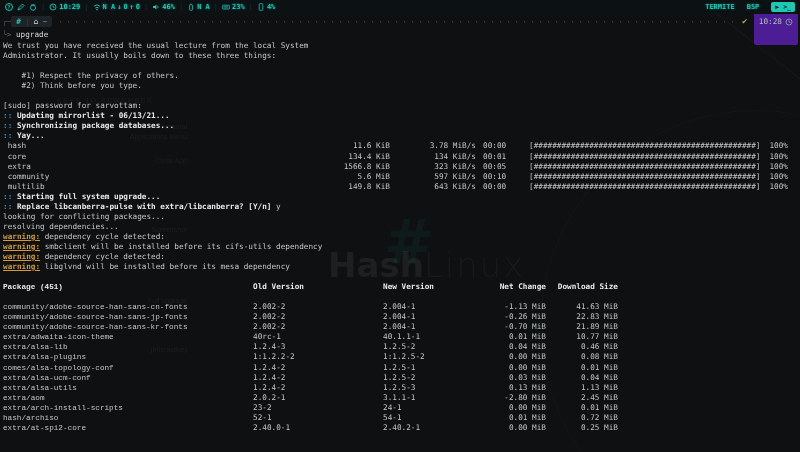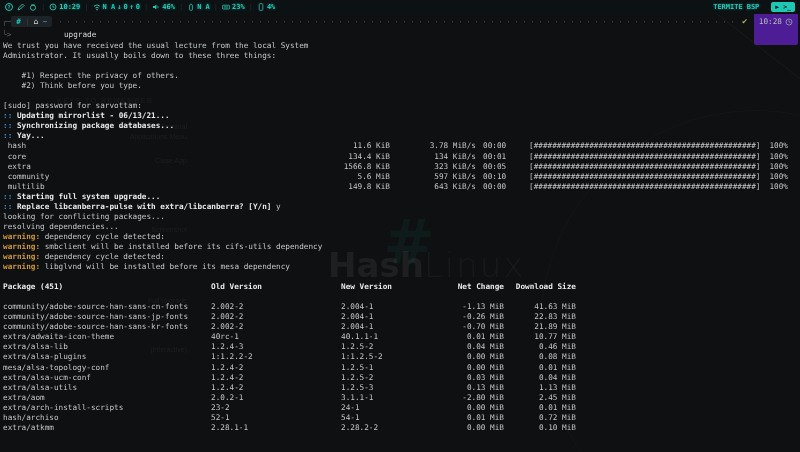--- a/index.html
+++ b/index.html
@@ -41,36 +41,36 @@
   .pws{color:#1fc7b5;font-weight:bold;}
   .pdiv{color:#343b41;}
   .phome{color:#d3d6d7;font-family:"DejaVu Sans",sans-serif;}
   .ptilde{color:#4f9cd8;}
   .pdots{flex:1;height:2px;margin:0 8px;
          background:repeating-linear-gradient(90deg,#384046 0 1.5px,transparent 1.5px 8px);
          background-position:center;background-size:100% 1.5px;background-repeat:no-repeat;}
   .pcheck{color:#9fb95e;font-family:"DejaVu Sans",sans-serif;margin-right:6px;}
   .ptime{display:flex;align-items:flex-end;gap:3px;background:#4c1d95;border-radius:2px;
          padding:19px 5px;height:9px;color:#b9bdbf;}
-  .pcmd{color:#d6d8d9;margin-left:48px;}
+  .pcmd{color:#d6d8d9;}
   
   .termbody{position:relative;z-index:2;padding-left:3px;font-size:7.7px;color:#c3c6c7;}
   .line{height:10.05px;line-height:10.05px;white-space:pre;overflow:hidden;}
   .flexline{display:flex;}
   .txt{color:#c3c6c7;}
   .boldw{color:#e9ebeb;font-weight:bold;}
   .colon{color:#3f8cc5;font-weight:bold;}
-  .warnl{color:#d29a38;font-weight:bold;}
+  .warnl{color:#d29a38;font-weight:bold;text-decoration:underline;}
   .dbname{display:inline-block;width:325px;}
   .dbsize{display:inline-block;width:62px;text-align:right;}
   .dbspeed{display:inline-block;width:86px;text-align:right;}
   .dbtime{display:inline-block;width:46px;padding-left:7px;}
   .dbbar{letter-spacing:0;}
   .dbpct{margin-left:9px;}
-  .c1{display:inline-block;width:208px;}
+  .c1{display:inline-block;width:250px;font-family:Liberation Mono, monospace;}
   .c2{display:inline-block;width:95px;}
   .c3{display:inline-block;width:97px;margin-left:35px;}
   .c4{display:inline-block;width:66px;text-align:right;}
   .c5{display:inline-block;width:72px;text-align:right;}
 </style>
 </head>
 <body>
 
 <div class="screen">
 
@@ -170,21 +170,21 @@
         <span class="pbicon">
           <svg viewBox="0 0 8 8">
               <rect x="2.2" y="0.7" width="3.6" height="6.6" rx="0.8" fill="none" stroke="#1fc7b5" stroke-width="0.8"></rect>
             </svg>
         </span>
         <span>4%</span>
       </span>
     </div>
     <div class="pbgroup">
       <span class="pbmod">TERMITE</span>
-      <span class="pbmod" style="">BSP</span>
+      <span class="pbmod" style="margin-left:8px;">BSP</span>
       <span class="appchip" style="margin-left:8px;">▶ &gt;_</span>
     </div>
   </div>
 
   <div class="promptarea">
     <div class="pline">
       <span class="pcorner">╭─</span>
       <span class="pchip">
         <span class="pws">#</span>
         <span class="pdiv">|</span>
@@ -234,22 +234,22 @@
       <div class="line"><span class="warnl">warning:</span><span class="txt"> libglvnd will be installed before its mesa dependency</span></div>
       <div class="line"></div>
       <div class="line"><span class="c1 boldw">Package (451)</span><span class="c2 boldw">Old Version</span><span class="c3 boldw">New Version</span><span class="c4 boldw">Net Change</span><span class="c5 boldw">Download Size</span></div>
       <div class="line"></div>
       <div class="line"><span class="c1 txt">community/adobe-source-han-sans-cn-fonts</span><span class="c2 txt">2.002-2</span><span class="c3 txt">2.004-1</span><span class="c4 txt">-1.13 MiB</span><span class="c5 txt">41.63 MiB</span></div>
       <div class="line"><span class="c1 txt">community/adobe-source-han-sans-jp-fonts</span><span class="c2 txt">2.002-2</span><span class="c3 txt">2.004-1</span><span class="c4 txt">-0.26 MiB</span><span class="c5 txt">22.83 MiB</span></div>
       <div class="line"><span class="c1 txt">community/adobe-source-han-sans-kr-fonts</span><span class="c2 txt">2.002-2</span><span class="c3 txt">2.004-1</span><span class="c4 txt">-0.70 MiB</span><span class="c5 txt">21.89 MiB</span></div>
       <div class="line"><span class="c1 txt">extra/adwaita-icon-theme</span><span class="c2 txt">40rc-1</span><span class="c3 txt">40.1.1-1</span><span class="c4 txt">0.01 MiB</span><span class="c5 txt">10.77 MiB</span></div>
       <div class="line"><span class="c1 txt">extra/alsa-lib</span><span class="c2 txt">1.2.4-3</span><span class="c3 txt">1.2.5-2</span><span class="c4 txt">0.04 MiB</span><span class="c5 txt">0.46 MiB</span></div>
       <div class="line"><span class="c1 txt">extra/alsa-plugins</span><span class="c2 txt">1:1.2.2-2</span><span class="c3 txt">1:1.2.5-2</span><span class="c4 txt">0.00 MiB</span><span class="c5 txt">0.08 MiB</span></div>
-      <div class="line"><span class="c1 txt">mesa/alsa-topology-conf</span><span class="c2 txt">1.2.4-2</span><span class="c3 txt">1.2.5-1</span><span class="c4 txt">0.00 MiB</span><span class="c5 txt">0.01 MiB</span></div>
+      <div class="line"><span class="c1 txt">comes/alsa-topology-conf</span><span class="c2 txt">1.2.4-2</span><span class="c3 txt">1.2.5-1</span><span class="c4 txt">0.00 MiB</span><span class="c5 txt">0.01 MiB</span></div>
       <div class="line"><span class="c1 txt">extra/alsa-ucm-conf</span><span class="c2 txt">1.2.4-2</span><span class="c3 txt">1.2.5-2</span><span class="c4 txt">0.03 MiB</span><span class="c5 txt">0.04 MiB</span></div>
       <div class="line"><span class="c1 txt">extra/alsa-utils</span><span class="c2 txt">1.2.4-2</span><span class="c3 txt">1.2.5-3</span><span class="c4 txt">0.13 MiB</span><span class="c5 txt">1.13 MiB</span></div>
       <div class="line"><span class="c1 txt">extra/aom</span><span class="c2 txt">2.0.2-1</span><span class="c3 txt">3.1.1-1</span><span class="c4 txt">-2.80 MiB</span><span class="c5 txt">2.45 MiB</span></div>
       <div class="line"><span class="c1 txt">extra/arch-install-scripts</span><span class="c2 txt">23-2</span><span class="c3 txt">24-1</span><span class="c4 txt">0.00 MiB</span><span class="c5 txt">0.01 MiB</span></div>
       <div class="line"><span class="c1 txt">hash/archiso</span><span class="c2 txt">52-1</span><span class="c3 txt">54-1</span><span class="c4 txt">0.01 MiB</span><span class="c5 txt">0.72 MiB</span></div>
-      <div class="line"><span class="c1 txt">extra/atkmm</span><span class="c2 txt">2.28.1-1</span><span class="c3 txt">2.28.2-2</span><span class="c4 txt">0.00 MiB</span><span class="c5 txt">0.10 MiB</span></div>
+      <div class="line"><span class="c1 txt">extra/at-spi2-core</span><span class="c2 txt">2.40.0-1</span><span class="c3 txt">2.40.2-1</span><span class="c4 txt">0.00 MiB</span><span class="c5 txt">0.25 MiB</span></div>
     </div>
 
 </div>
 
 </body></html>

